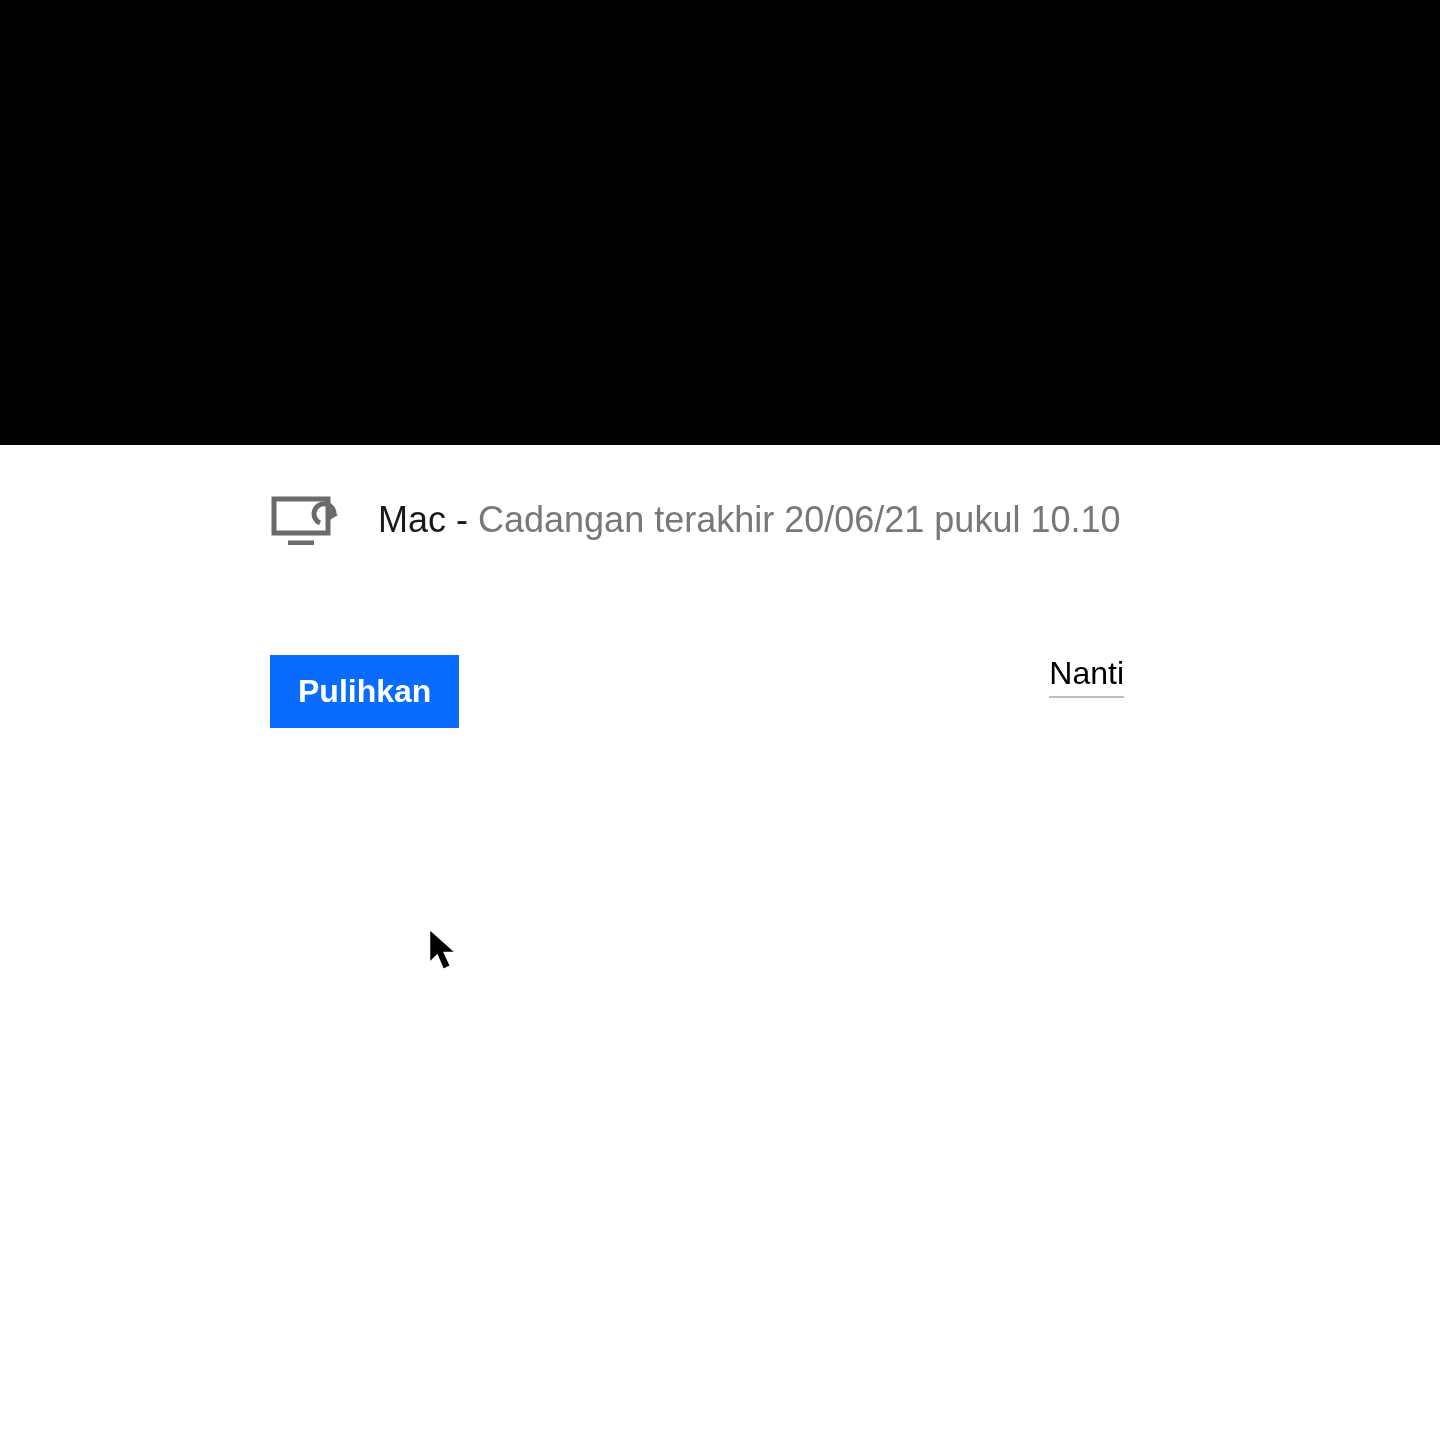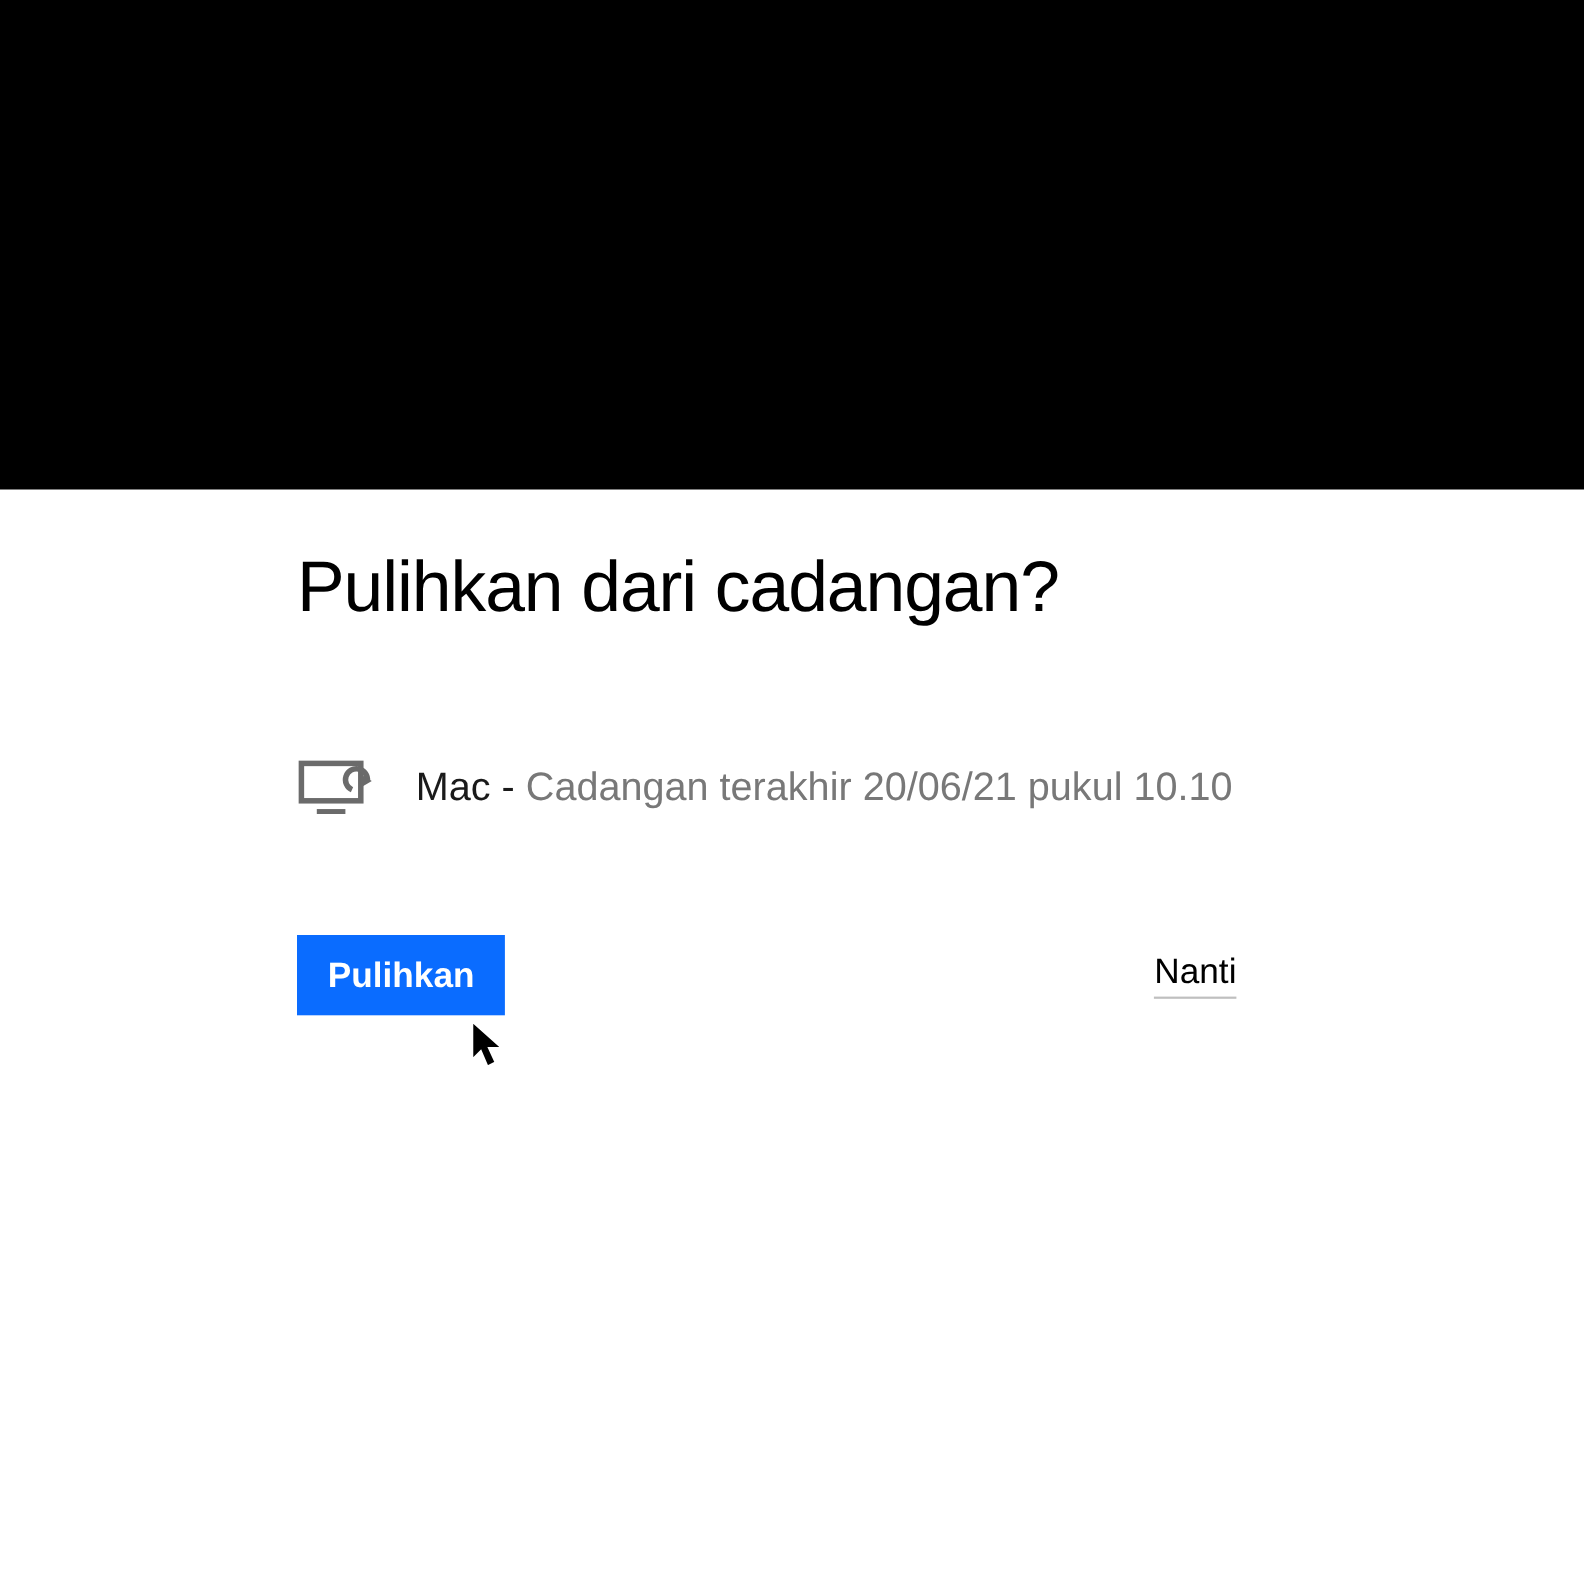--- a/index.html
+++ b/index.html
@@ -53,21 +53,21 @@
       color: #000000;
     }
     .backup-device {
       color: #1a1a1a;
     }
     .backup-detail {
       color: #787878;
     }
     .button-row {
       display: flex;
-      align-items: center;
+      align-items: flex-start;
       gap: 590px;
     }
     .restore-button {
       background: #0a6cff;
       color: #ffffff;
       font-size: 32px;
       font-weight: 600;
       padding: 18px 28px;
       border: none;
       cursor: pointer;
@@ -90,21 +90,20 @@
       pointer-events: none;
       z-index: 100;
     }
   </style>
 </head>
 <body>
 
 <div class="top-black-bar"></div>
 
 <div class="content">
-  <h1 class="dialog-title">Pulihkan dari cadangan?</h1>
 
   <div class="backup-row">
     <span class="device-icon">
       <svg viewBox="0 0 70 50" fill="none">
         <rect x="4" y="4" width="54" height="34" stroke="#6b6b6b" stroke-width="5" fill="none"></rect>
         <line x1="18" y1="48" x2="44" y2="48" stroke="#6b6b6b" stroke-width="5"></line>
         <path d="M 50 28 A 10 10 0 1 1 64 20" stroke="#6b6b6b" stroke-width="5" fill="none"></path>
         <path d="M 58 14 L 68 20 L 58 26 Z" fill="#6b6b6b"></path>
       </svg>
     </span>

